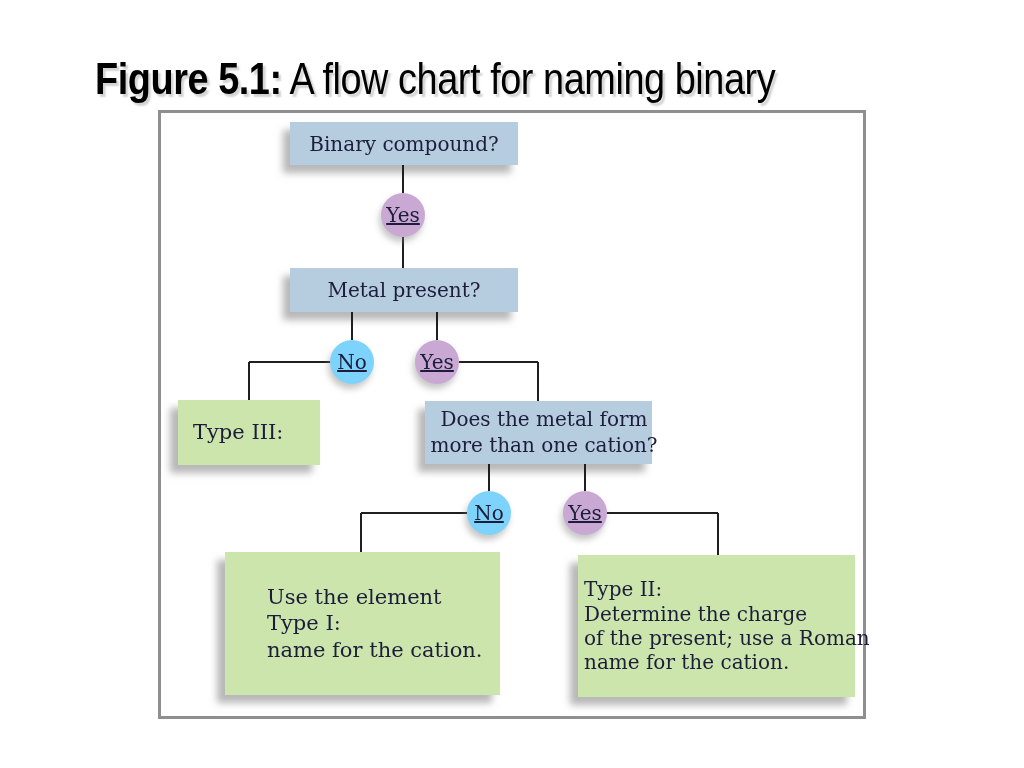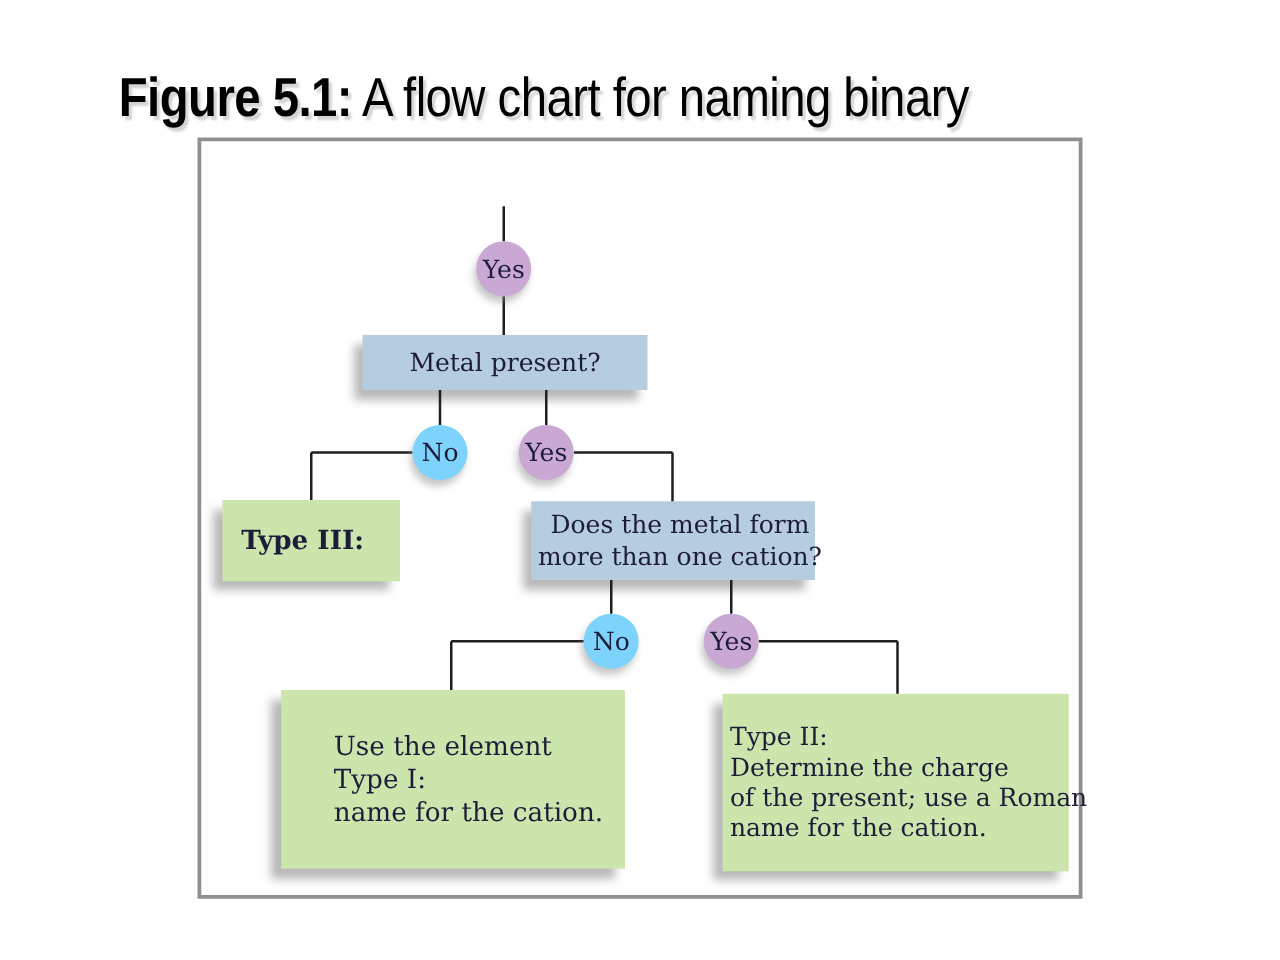--- a/index.html
+++ b/index.html
@@ -61,20 +61,21 @@
 
   .circle {
     position: absolute;
     width: 44px; height: 44px;
     border-radius: 50%;
     display: flex; align-items: center; justify-content: center;
     font-family: "DejaVu Serif", "Liberation Serif", serif;
     font-size: 20px;
     color: #1d1d3a;
     z-index: 3;
+    text-decoration: underline;
   }
   .purple { background: #c9a9d4; box-shadow: -2px 5px 6px rgba(130,130,130,0.45); }
   .yellow { background: #7dd3fc; box-shadow: -2px 5px 6px rgba(130,130,130,0.45); }
 
   
   .line { position: absolute; background: #1f1f1f; z-index: 1; }
   .v { width: 2px; }
   .h { height: 2px; }
 </style>
 </head>
@@ -94,20 +95,23 @@
     <div class="line v" style="left:87px;  top:249px; height:38px;"></div>
     <div class="line h" style="left:298px; top:248px; width:79px;"></div>
     <div class="line v" style="left:376px; top:249px; height:39px;"></div>
     <div class="line v" style="left:327px; top:351px; height:27px;"></div>
     <div class="line v" style="left:423px; top:351px; height:27px;"></div>
     <div class="line h" style="left:200px; top:399px; width:106px;"></div>
     <div class="line v" style="left:199px; top:400px; height:39px;"></div>
     <div class="line h" style="left:446px; top:399px; width:111px;"></div>
     <div class="line v" style="left:556px; top:400px; height:42px;"></div>
 
+    <div class="node blue q1 center-text" style="left:129px; top:9px; width:228px; height:43px;">
+      <div class="ln">Binary compound?</div>
+    </div>
 
     <div class="node blue q1 center-text" style="left:129px; top:155px; width:228px; height:44px;">
       <div class="ln">Metal present?</div>
     </div>
 
     <div class="node blue multi" style="left:264px; top:288px; width:227px; height:63px; padding-left:11px;">
       <div class="ln">Does the metal form</div>
       <div class="ln">more than one cation?</div>
     </div>
 
@@ -120,21 +124,21 @@
     <div class="circle purple" style="left:254px; top:227px;">
       <span>Yes</span>
     </div>
     <div class="circle yellow" style="left:306px; top:378px;">
       <span>No</span>
     </div>
     <div class="circle purple" style="left:402px; top:378px;">
       <span>Yes</span>
     </div>
 
-    <div class="node green type3-box" style="left:17px; top:287px; width:142px; height:65px; padding-left:15px;font-weight:bold;">
+    <div class="node green type3-box" style="left:17px; top:287px; width:142px; height:65px; padding-left:15px;">
       <div class="ln">Type III:</div>
     </div>
 
     <div class="node green type1-box" style="left:64px; top:439px; width:275px; height:143px; padding-left:42px;">
       <div class="ln">Use the element</div>
       <div class="ln">Type I:</div>
       <div class="ln">name for the cation.</div>
     </div>
 
     <div class="node green type2-box" style="left:417px; top:442px; width:277px; height:142px; padding-left:6px;">

